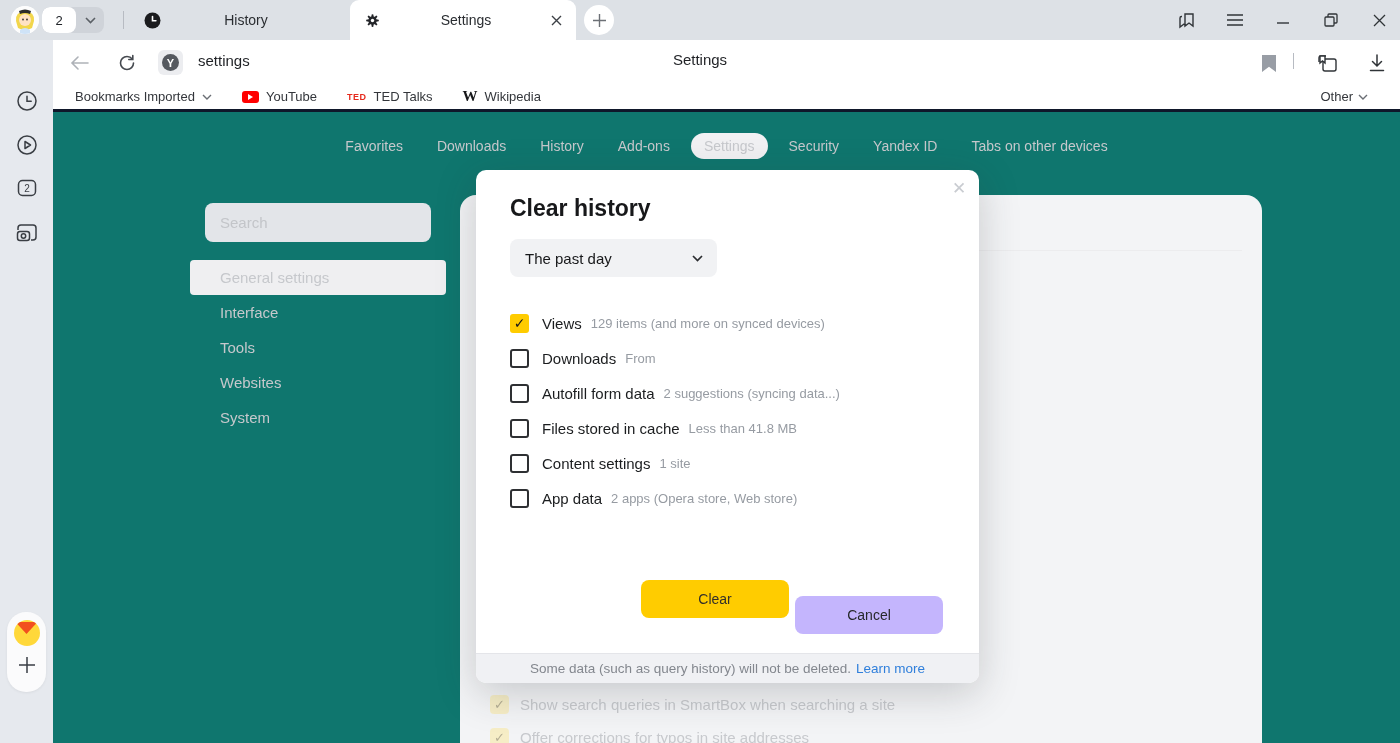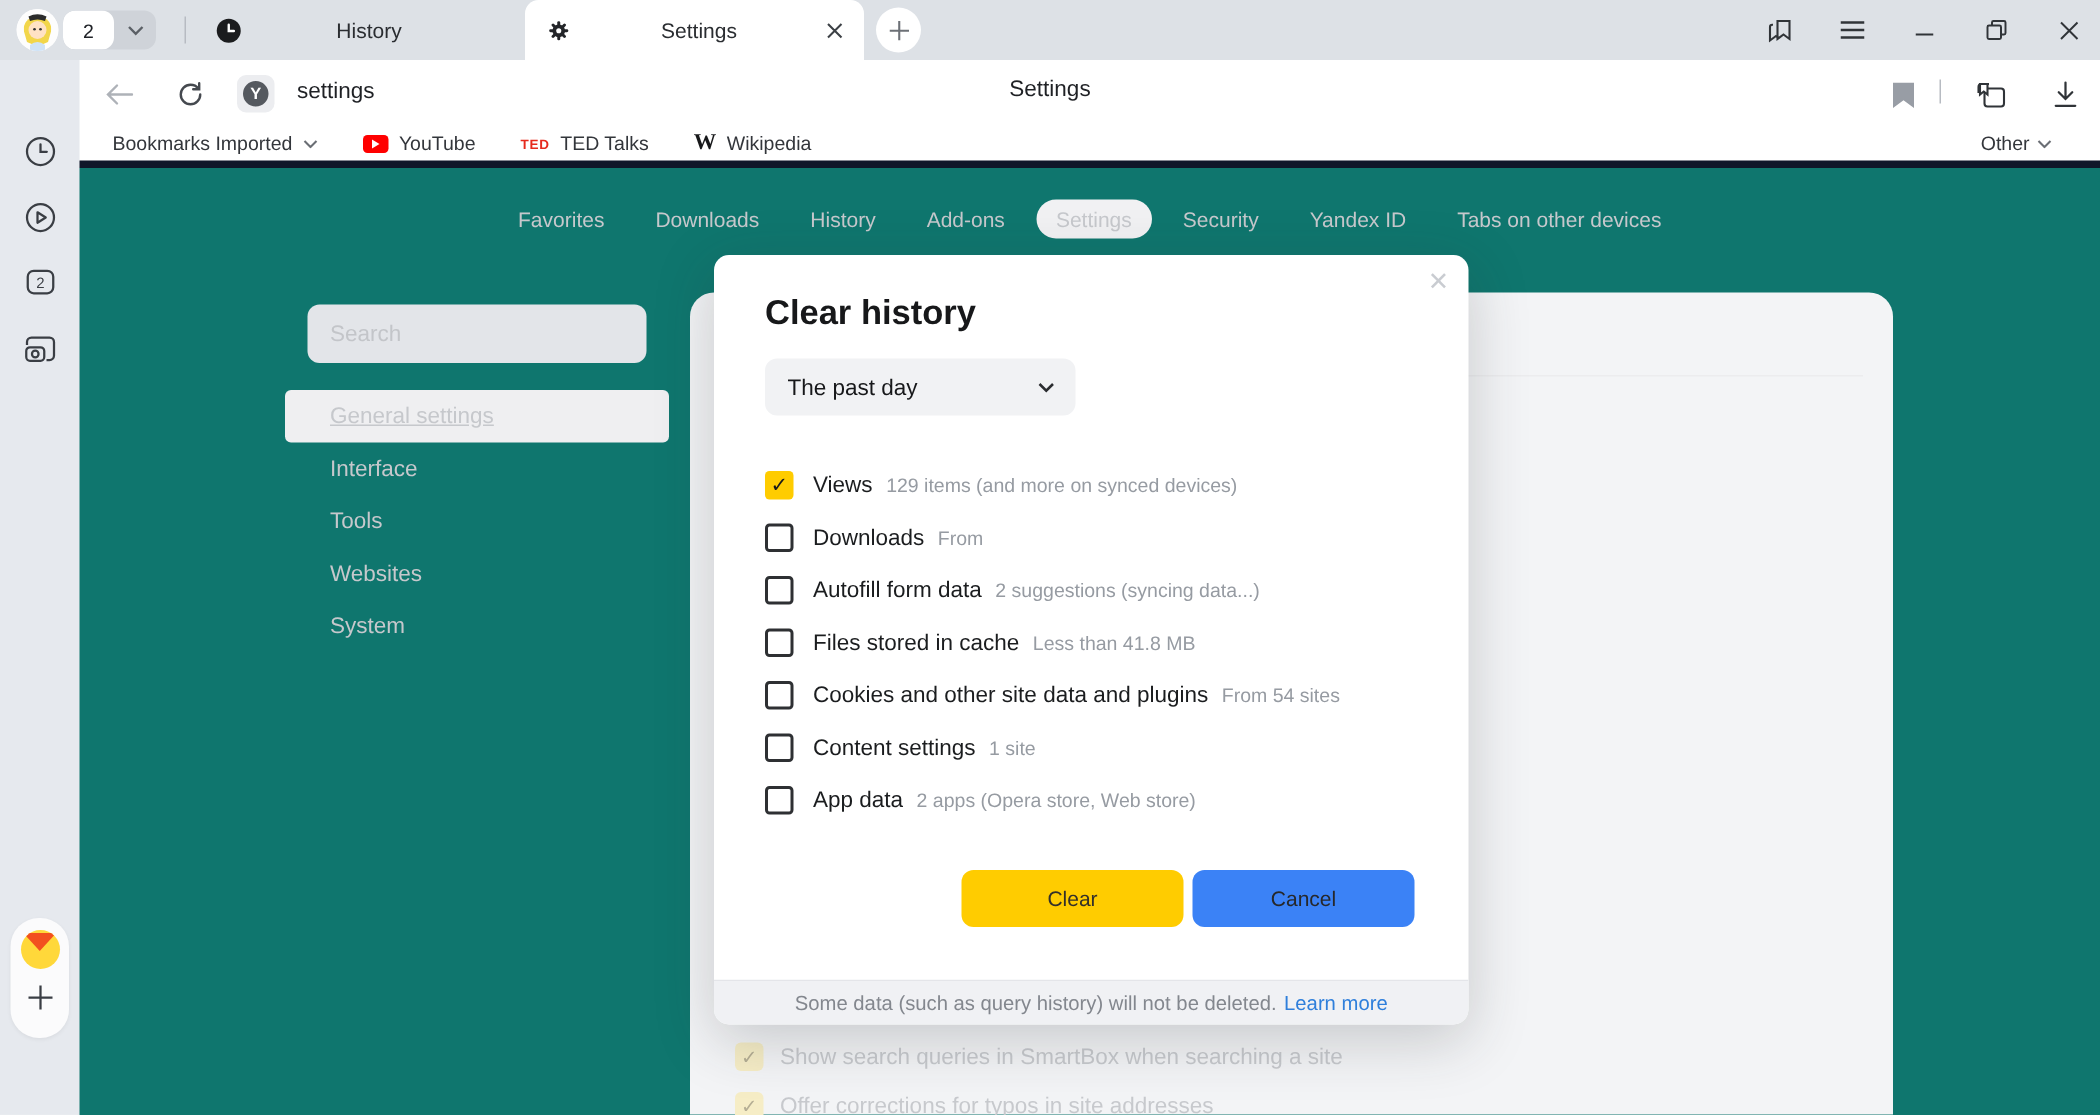--- a/index.html
+++ b/index.html
@@ -23,21 +23,21 @@
   .winicons { top:0; height:40px; display:flex; align-items:center; gap:26px; right:10px; }
   .winbtn { width:22px; height:22px; display:flex; align-items:center; justify-content:center; }
   #toolbar-full { left:0; top:40px; width:1400px; height:44px; background:#fff; }
   .tool-ic { top:52px; width:22px; height:22px; display:flex; align-items:center; justify-content:center; }
   .favicon-chip { left:158px; top:50px; width:25px; height:25px; background:#ecedf0; border-radius:6px; display:flex; align-items:center; justify-content:center; }
   .favicon-y { width:17px; height:17px; border-radius:50%; background:#55595f; color:#fff; font-size:11px; font-weight:bold; display:flex; align-items:center; justify-content:center; }
   .urltext { left:198px; top:52px; font-size:15px; color:#1f2125; }
   .pagetitle { left:0; top:51px; width:1400px; text-align:center; font-size:15px; color:#1f2125; }
 
   
-  #bmbar { left:0px; top:84px; width:1400px; height:28px; background:#fff; border-bottom:5px solid #0f172a; display:flex; align-items:center; }
+  #bmbar { left:0px; top:84px; width:1400px; height:28px; background:#fff; border-bottom:3px solid #0f172a; display:flex; align-items:center; }
   .bm { display:flex; align-items:center; gap:7px; font-size:13px; color:#33363b; margin-right:30px; }
   .yt-ic { width:17px; height:12px; background:#f00; border-radius:3px; position:relative; }
   .yt-ic:after { content:""; position:absolute; left:6px; top:3px; border-left:5px solid #fff; border-top:3px solid transparent; border-bottom:3px solid transparent; }
   .ted-ic { color:#e62b1e; font-weight:800; font-size:9px; letter-spacing:.5px; }
   .wiki-ic { font-family:"Liberation Serif","DejaVu Serif",serif; font-size:15px; font-weight:bold; color:#17181a; }
   .other { position:absolute; right:32px; display:flex; align-items:center; gap:5px; font-size:13px; color:#33363b; }
 
   
   #appside { left:0; top:40px; width:53px; height:703px; background:#e6e9ee; }
   .side-ic { left:0; width:53px; display:flex; justify-content:center; }
@@ -47,40 +47,40 @@
 
   
   #page { left:53px; top:112px; width:1347px; height:695px; background:#0f766e; }
   .set-nav { left:0; top:26px; width:1347px; display:flex; justify-content:center; gap:34px; font-size:14px; color:#c6c8cc; align-items:center; }
   .set-nav .pill { background:#f1f1f3; border-radius:14px; padding:5px 13px; margin:-5px -13px; }
   .content-card { left:407px; top:83px; width:802px; height:548px; background:#f3f4f6; border-radius:16px 16px 0 0; }
   .card-divider { left:20px; top:55px; width:762px; height:1px; background:#ececee; position:absolute; }
   .searchbox { left:152px; top:91px; width:226px; height:39px; background:#e3e5e9; border-radius:8px; display:flex; align-items:center; padding-left:15px; font-size:15px; color:#c3c5c9; }
   .set-menu { left:137px; top:148px; width:256px; }
   .set-menu .mi { height:35px; display:flex; align-items:center; padding-left:30px; font-size:15px; color:#c6c8cc; }
-  .set-menu .mi.active { background:#efeff1; border-radius:4px;text-decoration:underline; }
+  .set-menu .mi.active { background:#efeff1; border-radius:4px; }
   .bg-check { display:flex; align-items:center; gap:11px; font-size:15px; color:#c7c9cd; }
   .bg-cb { width:19px; height:19px; border-radius:4px; background:#f6edc6; color:#b5ae94; font-size:13px; font-weight:bold; display:flex; align-items:center; justify-content:center; }
 
   
   #dialog { left:476px; top:170px; width:503px; height:513px; background:#fff; border-radius:10px;
             box-shadow:0 10px 40px rgba(40,44,50,.22); }
   .dlg-close { top:7px; right:9px; width:22px; height:22px; display:flex; align-items:center; justify-content:center; color:#c9ccd1; font-size:17px; cursor:pointer; }
   .dlg-title { left:34px; top:25px; font-size:23px; font-weight:bold; color:#17181a; }
   .dropdown { left:34px; top:69px; width:207px; height:38px; background:#f1f2f4; border-radius:8px; display:flex; align-items:center; justify-content:space-between; padding:0 14px 0 15px; font-size:15px; color:#17181a; }
   .rows { left:34px; top:139px; width:440px; display:flex; flex-direction:column; gap:7px; }
   .row { height:28px; display:flex; align-items:center; gap:13px; }
   .cb { width:19px; height:19px; border:2px solid #2e3033; border-radius:3px; flex:none; }
   .cb.checked { border:none; background:#fc0; color:#17181a; font-size:14px; font-weight:bold; display:flex; align-items:center; justify-content:center; }
   .row .lbl { font-size:15px; color:#1b1d1f; }
   .row .det { font-size:13px; color:#969ba2; margin-left:-4px; }
   .btnrow { right:36px; top:410px; display:flex; gap:6px; }
   .btn { width:148px; height:38px; border:none; border-radius:8px; font-size:14px; font-family:inherit; cursor:pointer; }
   .btn.yellow { background:#fc0; color:#33302a; }
-  .btn.gray { background:#3b82f6; color:#26282b; }
+  .btn.gray { background:#c4b5fd; color:#26282b;margin-top:16px; }
   .dlg-footer { left:0; bottom:0; width:503px; height:30px; background:#f0f1f4; border-top:1px solid #e4e5e9; border-radius:0 0 10px 10px; display:flex; align-items:center; justify-content:center; gap:5px; font-size:13.5px; color:#83878e; }
   .dlg-footer a { color:#2f7fdb; text-decoration:none; }
 </style>
 </head>
 <body>
 
 <div class="abs" id="toolbar-full"></div>
 
 <div class="abs" id="tabbar">
   <div class="abs avatar">
@@ -331,25 +331,20 @@
       <span class="lbl">Autofill form data</span>
       <span class="det">2 suggestions (syncing data...)</span>
     </div>
     <div class="row">
       <span class="cb"></span>
       <span class="lbl">Files stored in cache</span>
       <span class="det">Less than 41.8 MB</span>
     </div>
     <div class="row">
       <span class="cb"></span>
-      <span class="lbl">Cookies and other site data and plugins</span>
-      <span class="det">From 54 sites</span>
-    </div>
-    <div class="row">
-      <span class="cb"></span>
       <span class="lbl">Content settings</span>
       <span class="det">1 site</span>
     </div>
     <div class="row">
       <span class="cb"></span>
       <span class="lbl">App data</span>
       <span class="det">2 apps (Opera store, Web store)</span>
     </div>
   </div>
 

